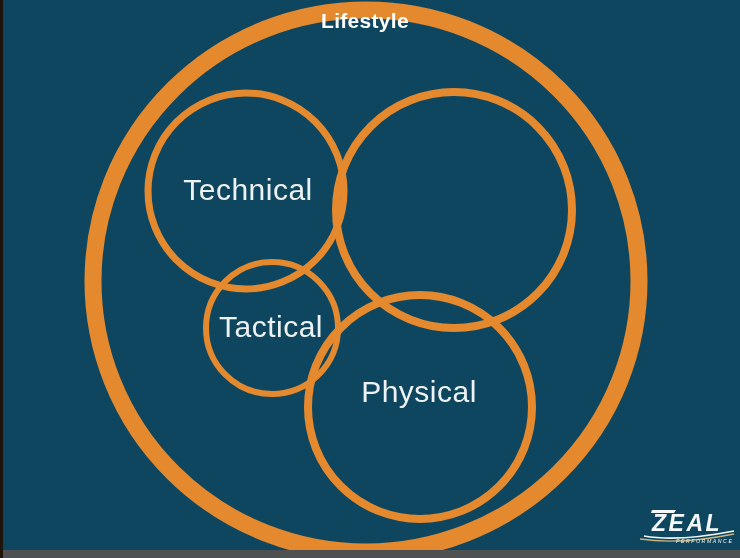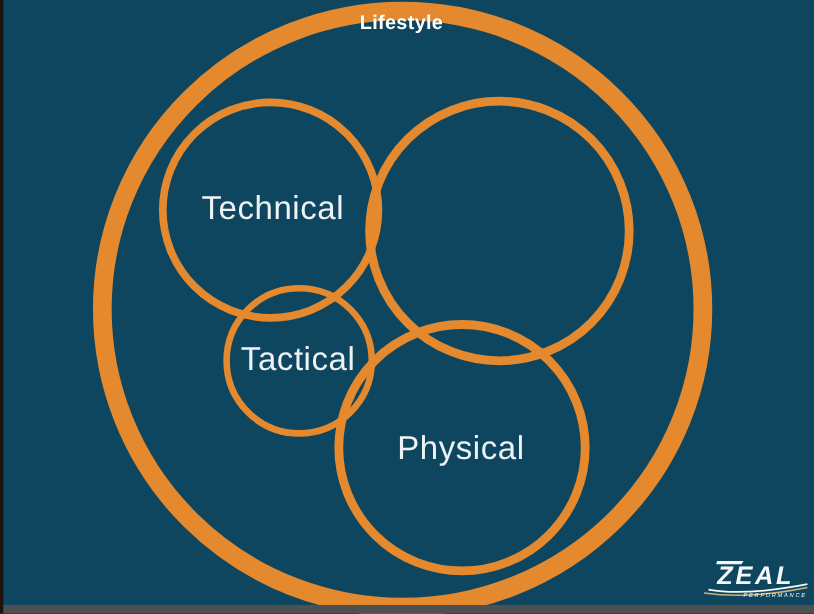--- a/index.html
+++ b/index.html
@@ -17,21 +17,21 @@
     color:#eef2f4;
     font-size:30px;
     font-weight:400;
     letter-spacing:.5px;
     white-space:nowrap;
   }
   .outer-label{
     position:absolute;
     transform:translate(-50%,-50%);
     color:#ffffff;
-    font-size:18px;
+    font-size:21px;
     font-weight:700;
     letter-spacing:.3px;
     white-space:nowrap;
   }
   #left-border{
     position:absolute;left:0;top:0;width:3px;height:558px;
     background:#1d150b;z-index:6;
   }
   #bottom-bar{
     position:absolute;left:0;bottom:0;width:740px;height:8px;
@@ -54,21 +54,21 @@
     <circle cx="420" cy="407" r="112" fill="none" stroke="#e5892e" stroke-width="8"></circle>
   </svg>
 
   <div class="outer-label" style="left:365px;top:21px;">Lifestyle</div>
 
   <div class="circle-label" style="left:248px;top:190px;text-align:center;">Technical</div>
 
 
   <div class="circle-label" style="left:271px;top:327px;text-align:center;">Tactical</div>
 
-  <div class="circle-label" style="left:419px;top:408px;">Physical</div>
+  <div class="circle-label" style="left:419px;top:392px;">Physical</div>
 
   <svg id="brand-logo" width="100" height="46" viewBox="0 0 100 46">
 
     <path d="M14 8 L38 8 L36 11 L13 11 Z" fill="#f5f8fa"></path>
     <text x="14" y="29" fill="#f5f8fa" font-family="Liberation Sans, sans-serif" font-size="23" font-weight="700" font-style="italic" letter-spacing="2.5">ZEAL</text>
 
     <path d="M6 34 Q 40 40 96 29" fill="none" stroke="#f5f8fa" stroke-width="1.6"></path>
 
     <path d="M2 37 Q 42 43 96 32" fill="none" stroke="#c9b37e" stroke-width="1.4"></path>
     <text x="38" y="41" fill="#f5f8fa" font-family="Liberation Sans, sans-serif" font-size="5.2" font-style="italic" letter-spacing="1.55">PERFORMANCE</text>

